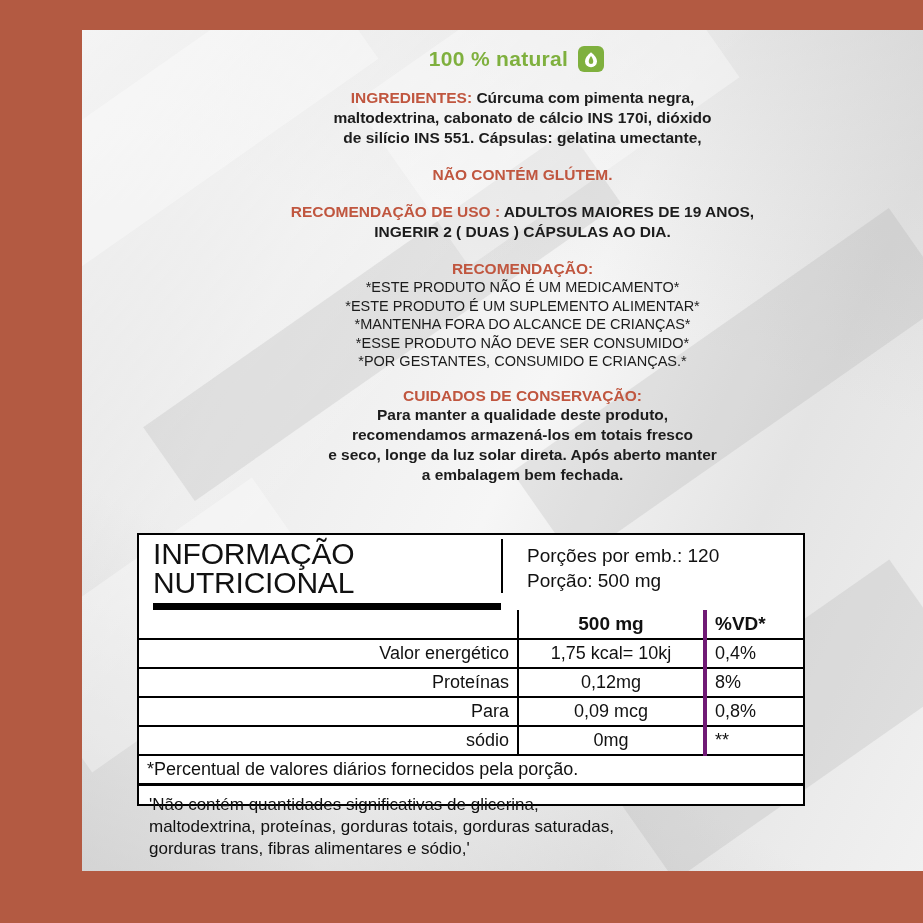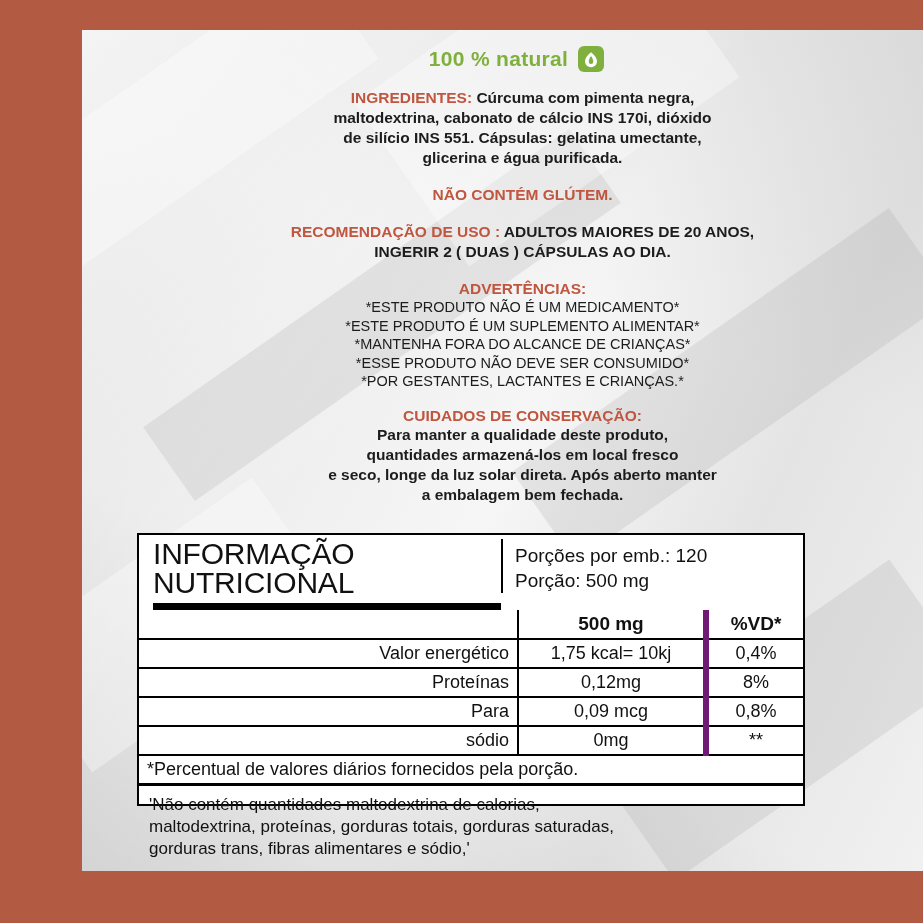--- a/index.html
+++ b/index.html
@@ -165,21 +165,21 @@
   }
   .nutri-rule {
     margin: 6px 0 0 0;
     height: 7px;
     background: #000;
     width: 348px;
   }
   .nutri-portions {
     flex: 1;
     border-left: 2px solid #000;
-    padding: 4px 0 0 12px;
+    padding: 4px 0 0 24px;
     box-sizing: border-box;
   }
   .nutri-portions div {
     font-size: 19px;
     line-height: 25px;
     color: #111;
   }
   table.nutri {
     width: 100%;
     border-collapse: collapse;
@@ -187,21 +187,21 @@
   }
   table.nutri td, table.nutri th {
     border-top: 2px solid #000;
     padding: 3px 8px;
     font-size: 18px;
     color: #111;
     font-weight: normal;
   }
   table.nutri .c1 { width: 362px; text-align: right; }
   table.nutri .c2 { width: 168px; text-align: center; border-left: 2px solid #000; }
-  table.nutri .c3 { width: auto;  text-align: center; border-left: 6px solid #701a75; }
+  table.nutri .c3 { width: auto;  text-align: left; border-left: 4px solid #701a75; }
   table.nutri tr.head td { font-weight: bold; font-size: 19px; border-top: none; }
   table.nutri tr.head .c1 { border-top: none; }
   .small-unit { font-size: 15px; }
   .footnote-row td {
     border-top: 2px solid #000;
     font-size: 17px;
     padding: 4px 8px;
   }
   .nutri-bottom {
     border-top: 3px solid #000;
@@ -240,47 +240,46 @@
           </svg>
         </span>
       </div>
 
       <div class="block mt16">
         <p class="para">
           <span class="red-head">INGREDIENTES:</span><span> Cúrcuma com pimenta negra,</span>
         </p>
         <p class="para">maltodextrina, cabonato de cálcio INS 170i, dióxido</p>
         <p class="para">de silício INS 551. Cápsulas: gelatina umectante,</p>
-        <p class="para">glicerina e água purificada.</p>
       </div>
 
       <div class="block mt18">
         <p class="center-head">NÃO CONTÉM GLÚTEM.</p>
       </div>
 
       <div class="block mt18">
         <p class="para">
-          <span class="red-head">RECOMENDAÇÃO DE USO :</span><span> ADULTOS MAIORES DE 20 ANOS,</span>
+          <span class="red-head">RECOMENDAÇÃO DE USO :</span><span> ADULTOS MAIORES DE 19 ANOS,</span>
         </p>
         <p class="para">INGERIR 2 ( DUAS ) CÁPSULAS AO DIA.</p>
       </div>
 
       <div class="block mt18">
-        <p class="center-head">ADVERTÊNCIAS:</p>
+        <p class="center-head">RECOMENDAÇÃO:</p>
         <p class="warn-line">*ESTE PRODUTO NÃO É UM MEDICAMENTO*</p>
         <p class="warn-line">*ESTE PRODUTO É UM SUPLEMENTO ALIMENTAR*</p>
         <p class="warn-line">*MANTENHA FORA DO ALCANCE DE CRIANÇAS*</p>
         <p class="warn-line">*ESSE PRODUTO NÃO DEVE SER  CONSUMIDO*</p>
-        <p class="warn-line">*POR GESTANTES, LACTANTES E CRIANÇAS.*</p>
+        <p class="warn-line">*POR GESTANTES, CONSUMIDO E CRIANÇAS.*</p>
       </div>
 
       <div class="block mt16">
         <p class="center-head">CUIDADOS DE CONSERVAÇÃO:</p>
         <p class="para">Para manter a qualidade deste produto,</p>
-        <p class="para">quantidades armazená-los em local fresco</p>
+        <p class="para">recomendamos armazená-los em totais fresco</p>
         <p class="para">e seco, longe da luz solar direta. Após aberto manter</p>
         <p class="para">a embalagem bem fechada.</p>
       </div>
 
     </div>
   </div>
 
   <div class="nutri-wrap">
     <div class="nutri-top">
       <div class="nutri-title">
@@ -321,19 +320,19 @@
         <td class="c2 small-unit">0mg</td>
         <td class="c3">**</td>
       </tr>
       <tr class="footnote-row">
         <td colspan="3">*Percentual de valores diários fornecidos pela porção.</td>
       </tr>
     </tbody>
       </table>
 
     <div class="nutri-bottom">
-      <div>'Não contém quantidades maltodextrina de calorias,</div>
+      <div>'Não contém quantidades significativas de glicerina,</div>
       <div>maltodextrina, proteínas, gorduras totais, gorduras saturadas,</div>
       <div>gorduras trans, fibras alimentares e sódio,'</div>
     </div>
   </div>
 
 </div>
 
 </body></html>

